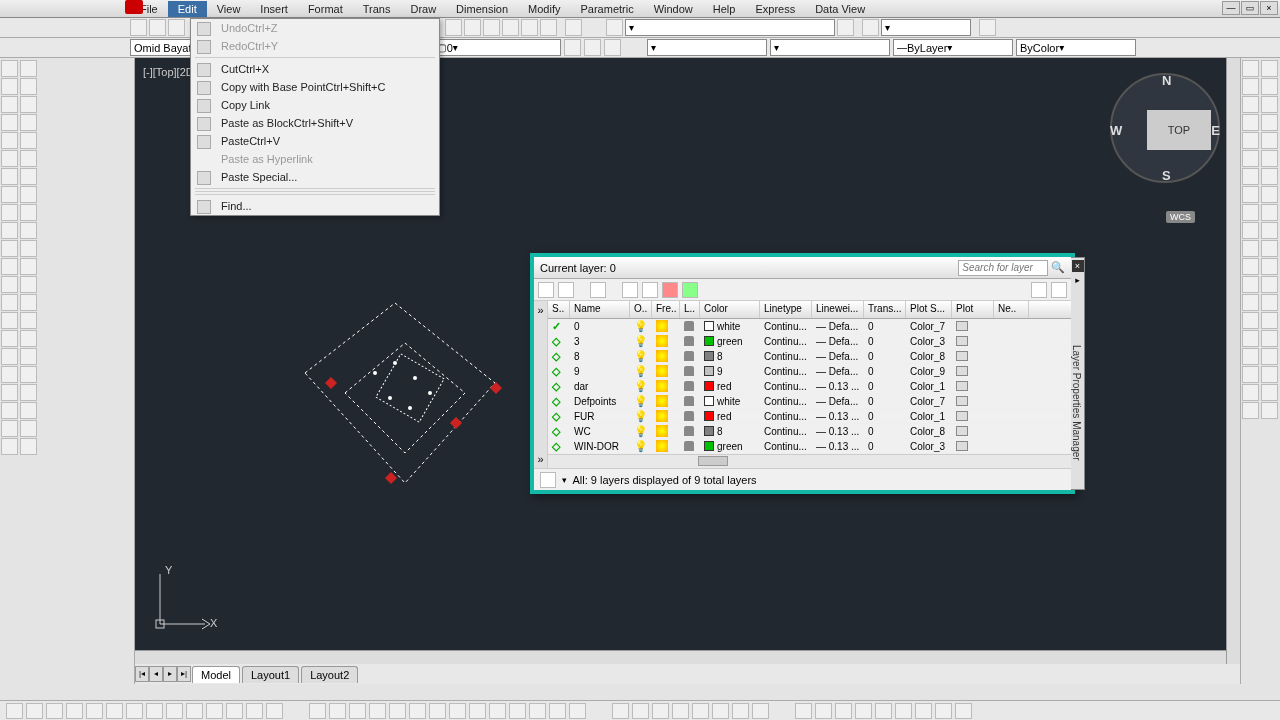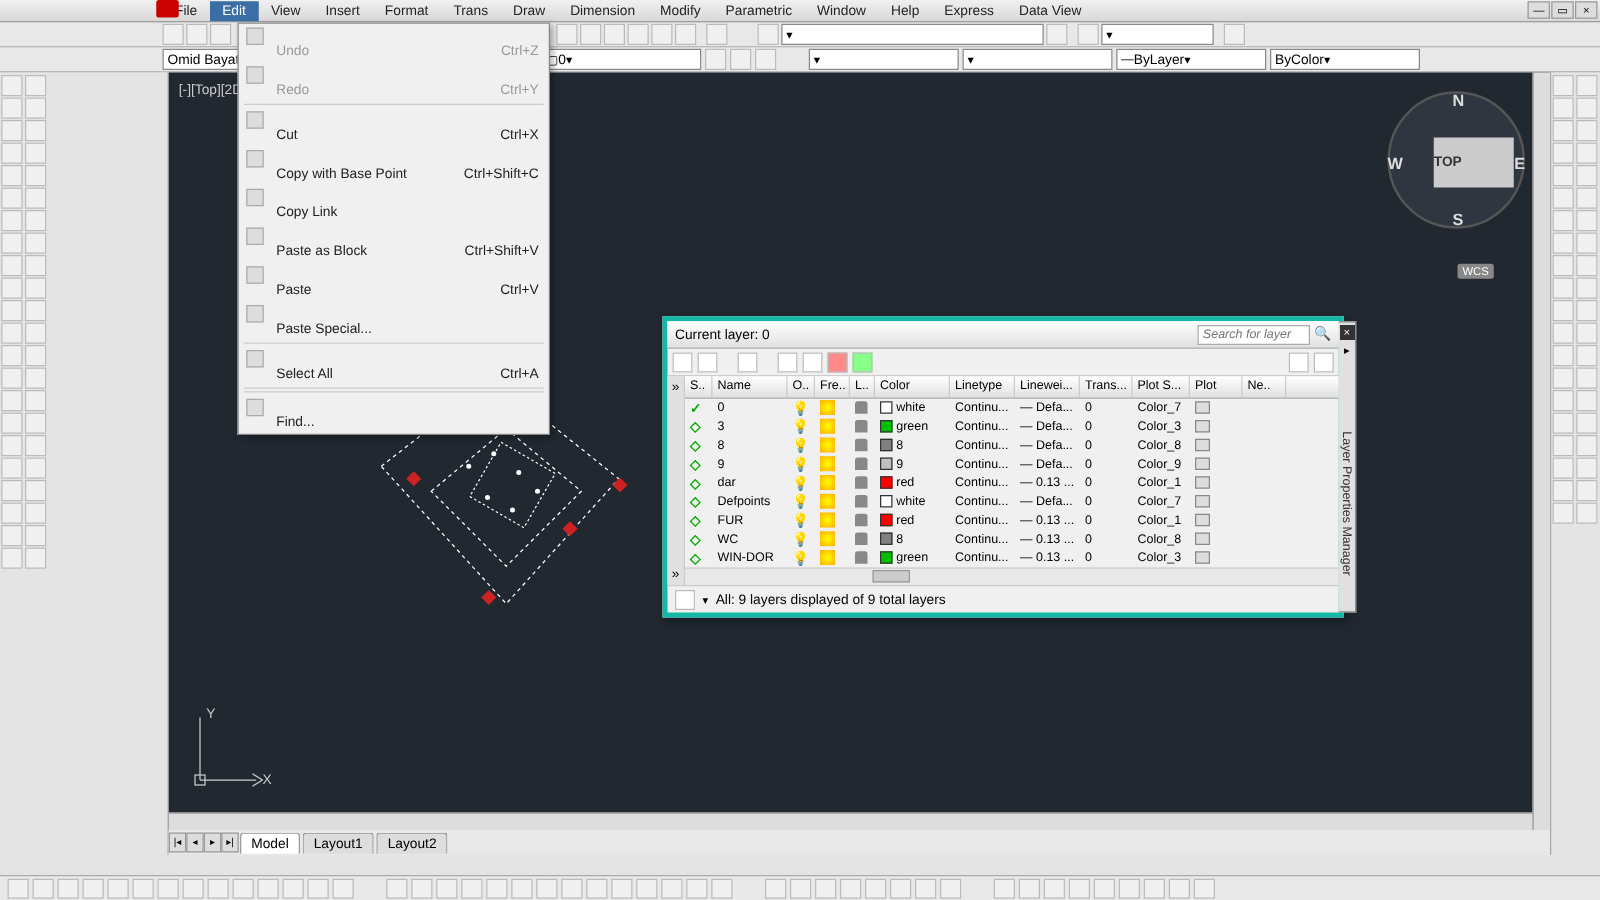--- a/index.html
+++ b/index.html
@@ -24,27 +24,27 @@
 .canvas{position:absolute;left:135px;right:40px;top:0;bottom:20px;background:#212830}
 .viewport-label{position:absolute;left:8px;top:8px;color:#ccc;font-size:11px}
 .scrollv{position:absolute;right:40px;top:0;bottom:20px;width:14px;background:#ddd;border-left:1px solid #999}
 .scrollh{position:absolute;left:135px;right:54px;bottom:20px;height:14px;background:#ddd;border-top:1px solid #999}
 .tabs{position:absolute;left:135px;right:40px;bottom:0;height:20px;background:#e8e8e8;display:flex;align-items:center}
 .tab-nav{width:14px;height:16px;background:#ddd;border:1px solid #999;font-size:8px;text-align:center;line-height:14px}
 .tab{padding:2px 8px;background:#ddd;border:1px solid #999;border-bottom:none;border-radius:3px 3px 0 0;margin:0 1px}
 .tab.active{background:#fff}
 .nav-cube{position:absolute;right:15px;top:15px;width:120px;height:150px}
 .cube-ring{width:110px;height:110px;border:2px solid #555;border-radius:50%;position:relative;margin:0 auto;background:rgba(80,90,100,0.3)}
-.cube-center{position:absolute;left:35px;top:35px;width:64px;height:40px;background:#ccc;line-height:40px;font-size:11px;color:#333;font-weight:bold}
+.cube-center{position:absolute;left:35px;top:35px;width:64px;height:40px;background:#ccc;text-align:center;line-height:40px;font-size:11px;color:#333;font-weight:normal}
 .cube-dir{position:absolute;color:#ddd;font-size:13px;font-weight:bold}
 .cube-n{top:-2px;left:50px}.cube-s{bottom:-2px;left:50px}.cube-e{right:-2px;top:48px}.cube-w{left:-2px;top:48px}
 .wcs-badge{position:absolute;bottom:0;right:30px;background:#888;color:#fff;font-size:9px;padding:1px 4px;border-radius:2px}
 .ucs{position:absolute;left:15px;bottom:30px;width:80px;height:70px}
 .dropdown{position:absolute;left:190px;top:18px;width:250px;background:#f0f0f0;border:1px solid #888;box-shadow:2px 2px 5px rgba(0,0,0,0.3);z-index:100}
-.dd-item{padding:16px 8px 3px 30px;position:relative;display:flex;justify-content:space-between;color:#222}
+.dd-item{padding:3px 8px 3px 30px;position:relative;display:flex;justify-content:flex-start;color:#222}
 .dd-item.disabled{color:#999}
 .dd-sep{height:1px;background:#ccc;margin:2px 4px}
 .dd-icon{position:absolute;left:6px;top:3px;width:14px;height:14px;background:#ddd;border:1px solid #aaa}
 .layer-panel{position:absolute;left:530px;top:253px;width:545px;background:#f0f0f0;border:4px solid #14b8a6;box-shadow:3px 3px 8px rgba(0,0,0,0.4);z-index:50}
 .lp-header{height:22px;background:linear-gradient(#fff,#e0e0e0);display:flex;align-items:center;justify-content:space-between;padding:0 6px;border-bottom:1px solid #aaa}
 .lp-search{width:90px;height:16px;border:1px solid #aaa;padding:0 3px;font-size:10px;color:#888;font-style:italic}
 .lp-toolbar{height:22px;display:flex;align-items:center;padding:0 4px;gap:4px;border-bottom:1px solid #ccc;justify-content:space-between}
 .lp-tb-left,.lp-tb-right{display:flex;gap:4px}
 .lp-tb-btn{width:16px;height:16px;background:#fff;border:1px solid #bbb}
 .lp-body{display:flex}
@@ -346,30 +346,28 @@
     <div class="dd-item">
       <div class="dd-icon"></div>
       <span>Paste as Block</span>
       <span>Ctrl+Shift+V</span>
     </div>
     <div class="dd-item">
       <div class="dd-icon"></div>
       <span>Paste</span>
       <span>Ctrl+V</span>
     </div>
+    <div class="dd-item disabled">
+      <span>Paste as Hyperlink</span>
+    </div>
     <div class="dd-item">
       <div class="dd-icon"></div>
       <span>Paste Special...</span>
     </div>
     <div class="dd-sep"></div>
-    <div class="dd-item">
-      <div class="dd-icon"></div>
-      <span>Select All</span>
-      <span>Ctrl+A</span>
-    </div>
     <div class="dd-sep"></div>
     <div class="dd-sep"></div>
     <div class="dd-item">
       <div class="dd-icon"></div>
       <span>Find...</span>
     </div>
   </div>
 
 <div class="layer-panel">
   <div class="lp-header">

